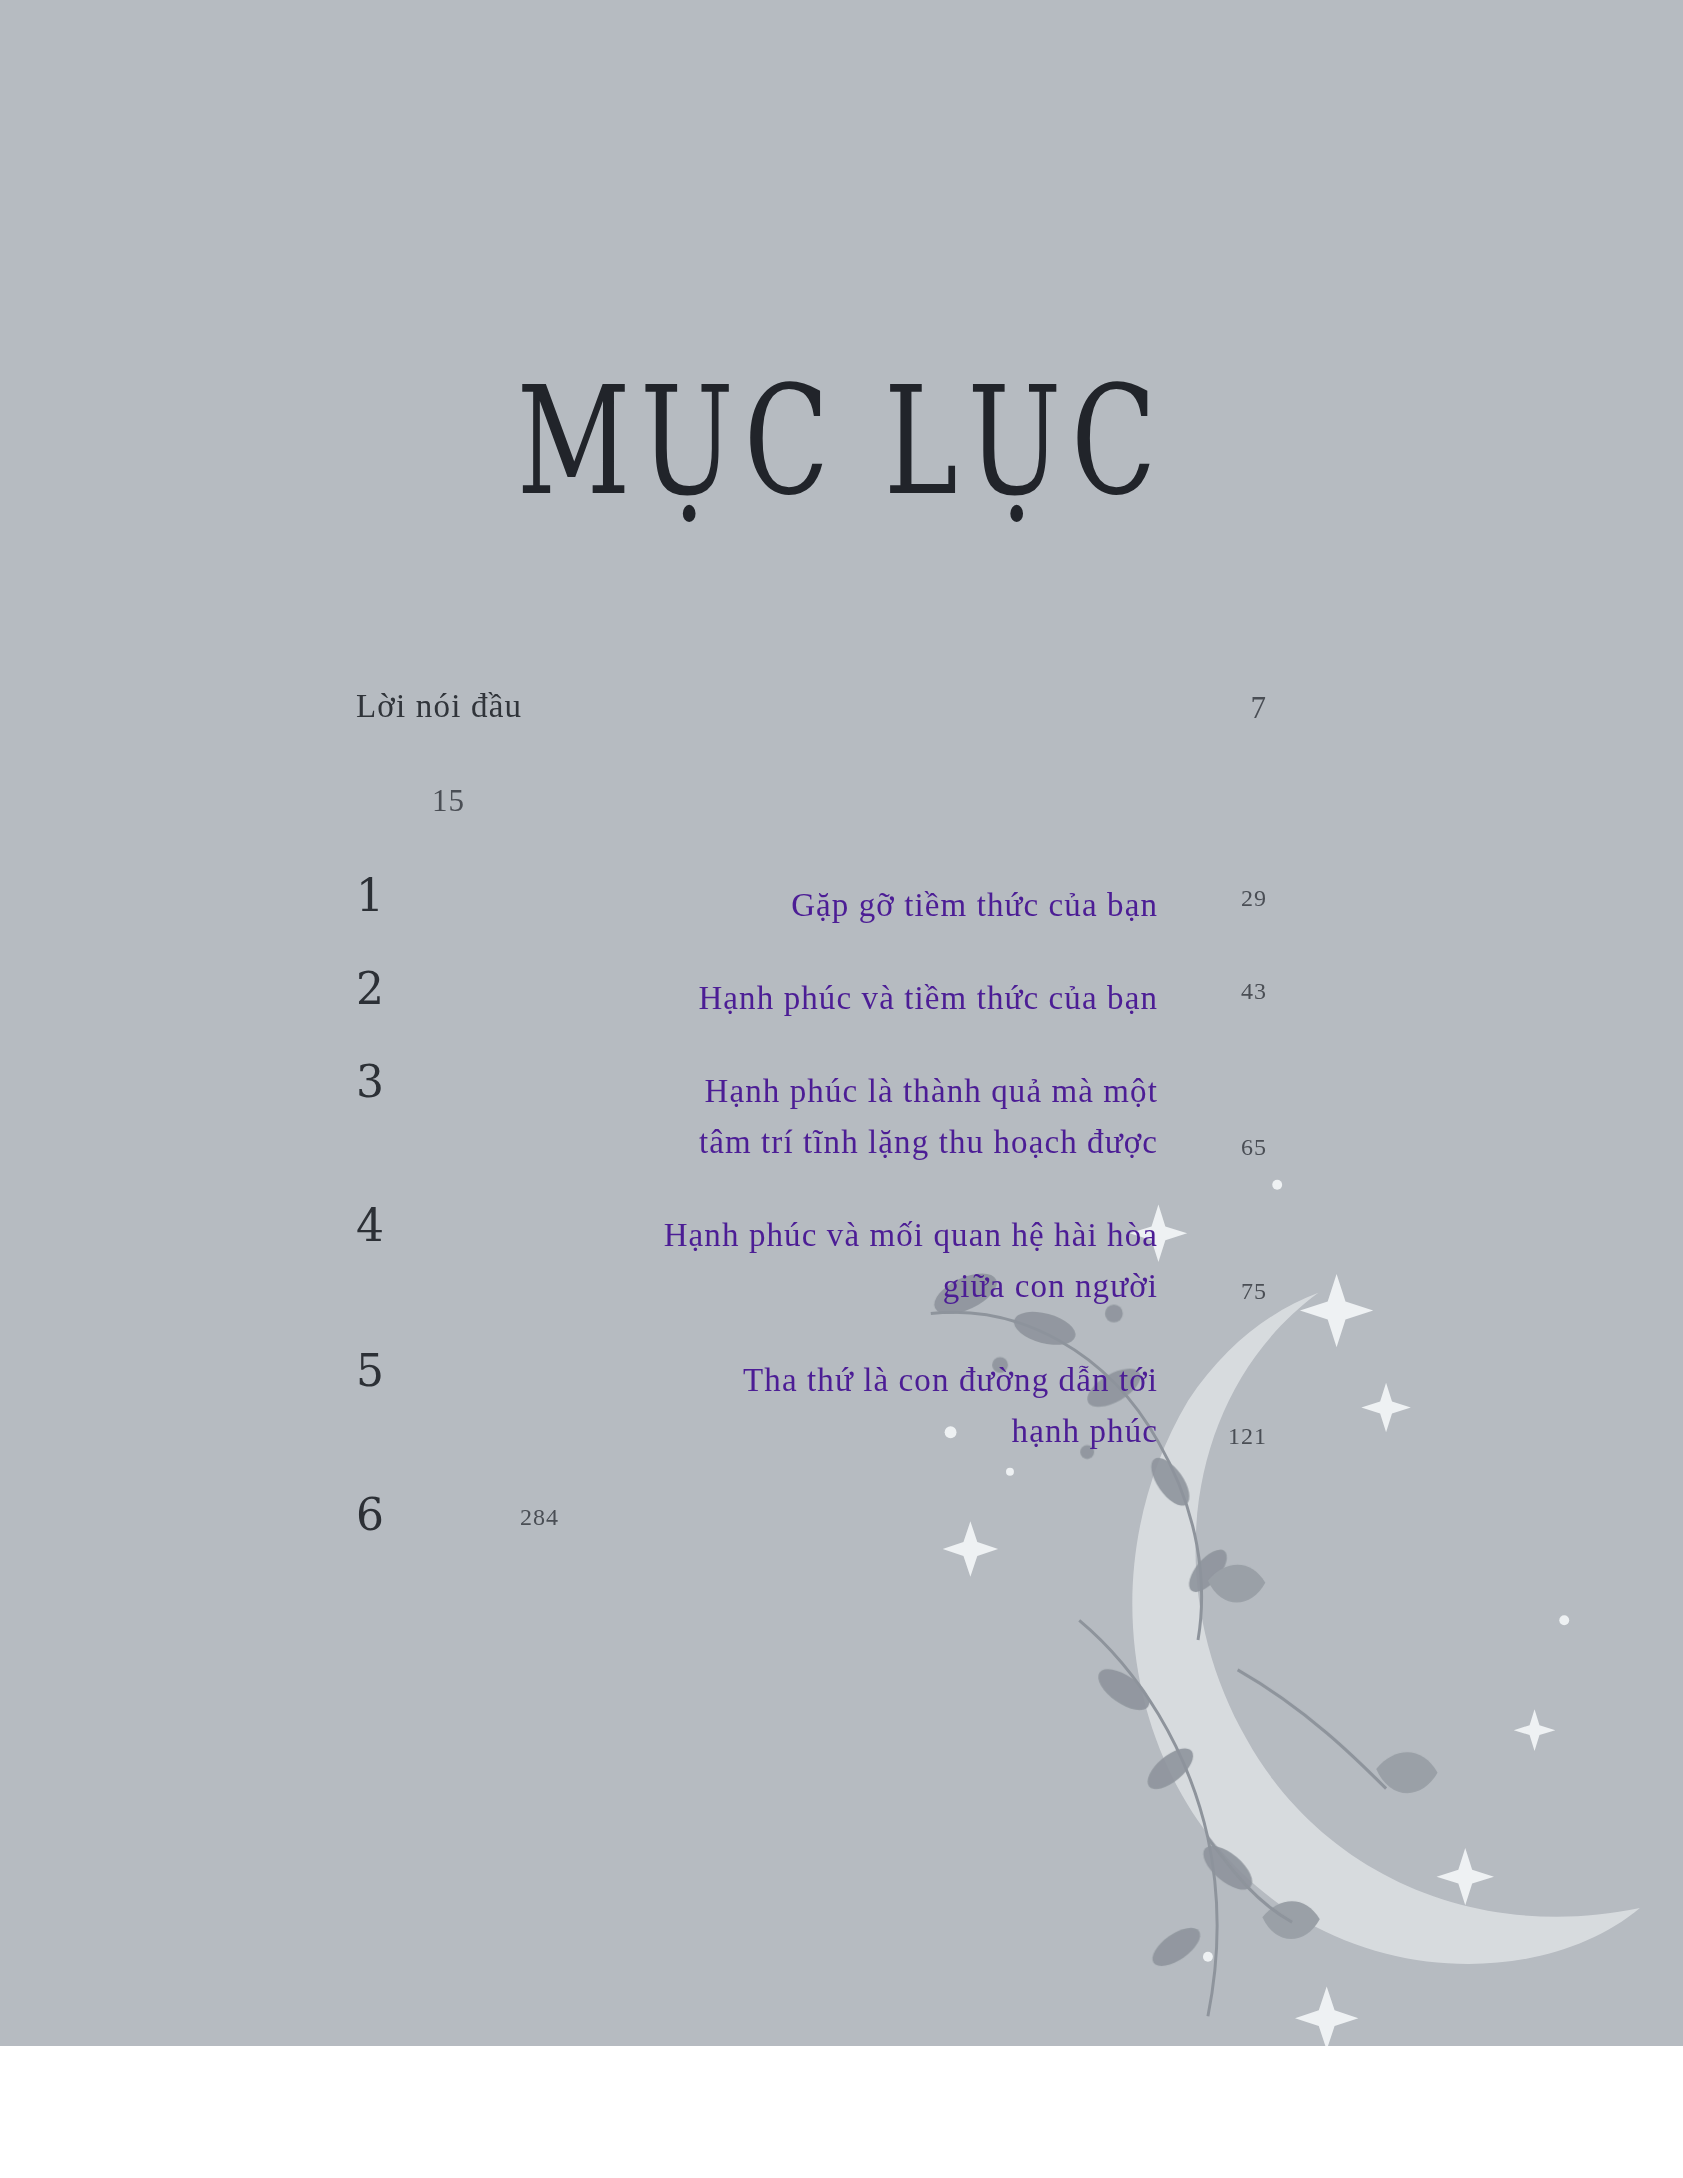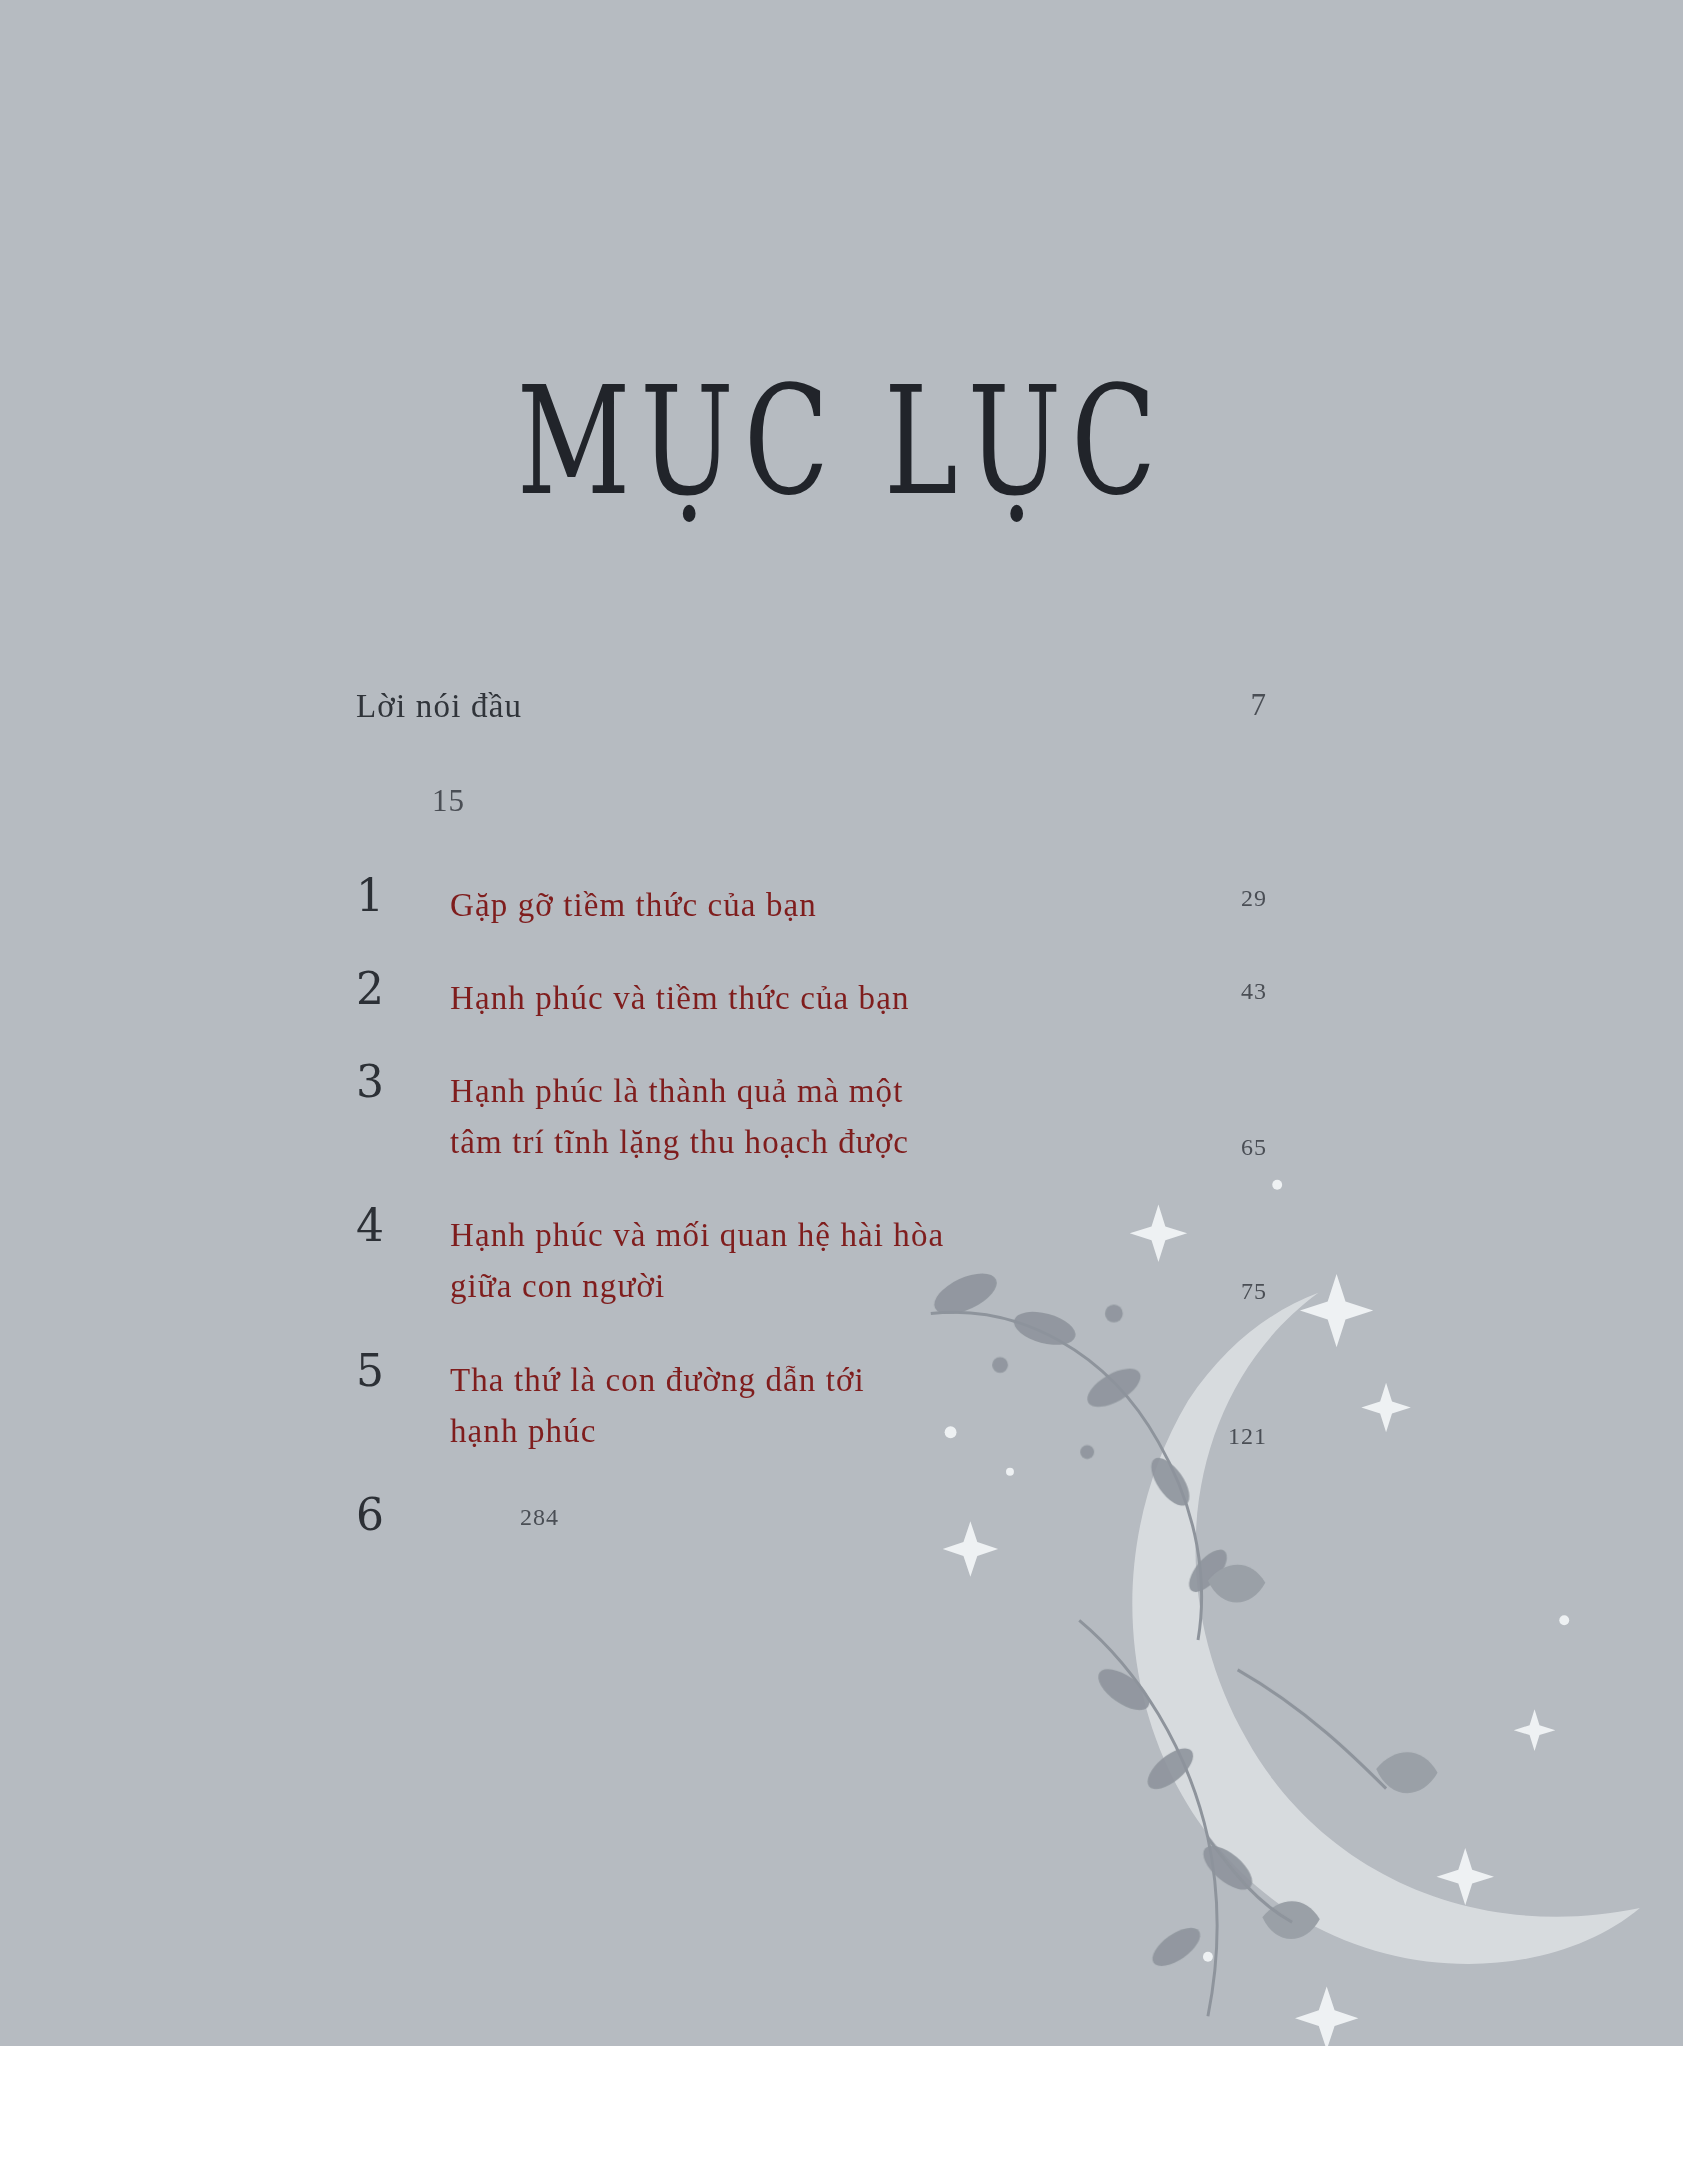--- a/index.html
+++ b/index.html
@@ -51,21 +51,21 @@
   
   .toc-list {
     position: absolute;
     top: 683px;
     left: 356px;
     width: 911px;
   }
 
   .front-row {
     display: flex;
-    align-items: flex-start;
+    align-items: flex-end;
     margin-bottom: 48px;
   }
   .front-label {
     flex: 1 1 auto;
     font-size: 33px;
     color: #30343a;
     letter-spacing: 1.2px;
     line-height: 1.45;
   }
   .front-page {
@@ -87,24 +87,25 @@
     font-family: "DejaVu Serif", serif;
     font-size: 44px;
     font-weight: 300;
     color: #2c3036;
     line-height: 1.1;
     letter-spacing: 0;
   }
   .chapter-title {
     flex: 1 1 auto;
     font-size: 33px;
-    color: #7f1d1d;
+    color: #4c1d95;
     letter-spacing: 1.1px;
     line-height: 1.55;
     padding-top: 8px;
+    text-align: right;
   }
   .chapter-title .line {
     display: block;
   }
   .chapter-page {
     flex: 0 0 109px;
     text-align: right;
     font-size: 24px;
     color: #4a4e55;
     letter-spacing: 1px;

